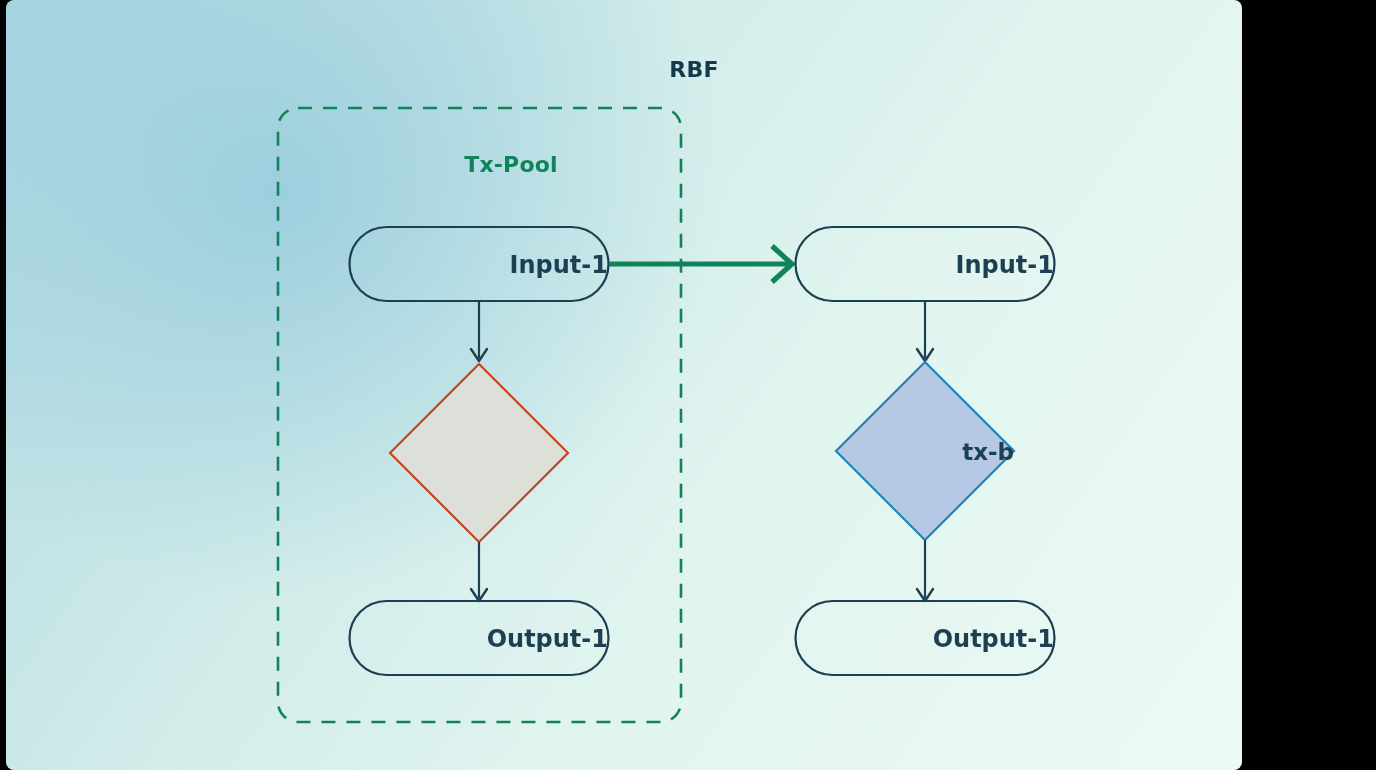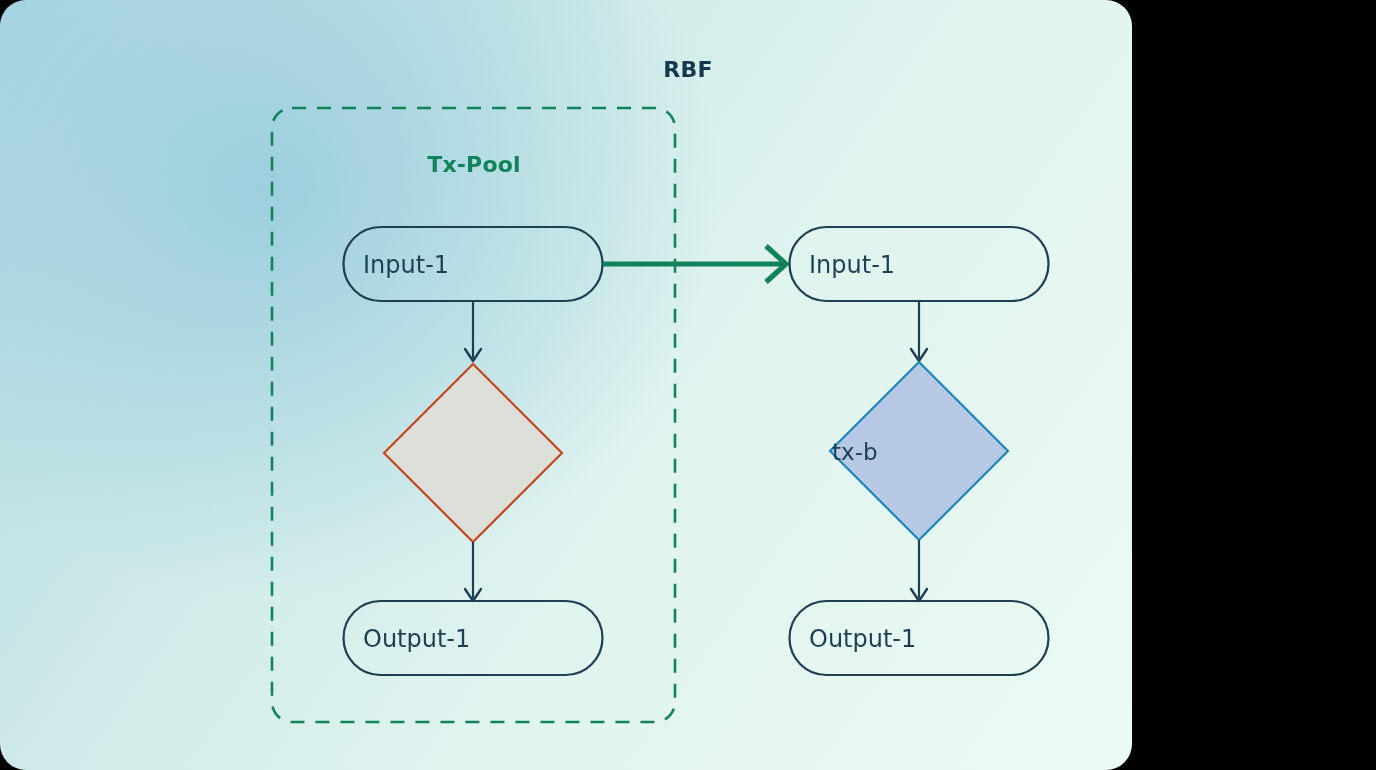--- a/index.html
+++ b/index.html
@@ -10,31 +10,32 @@
   }
   body {
     width: 1376px;
     height: 770px;
     overflow: hidden;
     font-family: "DejaVu Sans", "Liberation Sans", sans-serif;
   }
 
   #canvas {
     position: relative;
-    width: 1132px;
+    width: 1236px;
     height: 770px;
-    border-radius: 26px;
+    border-radius: 8px;
     overflow: hidden;
     background: linear-gradient(125deg,
         #a9d6e3 0%,
         #bfe1e4 18%,
         #d2ecea 38%,
         #dff3ef 58%,
         #e6f7f1 78%,
         #eafaf4 100%);
+    margin-left: 6px;
   }
 
   
   #canvas::before {
     content: "";
     position: absolute;
     left: -180px;
     top: -220px;
     width: 900px;
     height: 820px;
@@ -57,39 +58,39 @@
     width: 1376px;
     text-align: center;
     font-size: 22px;
     font-weight: bold;
     color: #14384e;
     letter-spacing: 0.2px;
   }
 
   .group-label {
     position: absolute;
-    left: 273px;
+    left: 280px;
     top: 152px;
     width: 402px;
     text-align: center;
     font-size: 22px;
     font-weight: bold;
     color: #11835a;
     letter-spacing: 0.2px;
+    padding-left: 24px;
   }
 
   .node-text {
     position: absolute;
-    text-align: left;
+    text-align: right;
     color: #1d3f52;
     font-size: 23px;
-    font-weight: normal;
+    font-weight: bold;
     white-space: nowrap;
     pointer-events: none;
-    padding-left: 20px;
   }
 
   .node-text.pill {
     font-size: 24px;
   }
 
   .node-text.diamond {
     font-size: 23px;
   }
 </style>
@@ -144,17 +145,17 @@
 
   <div class="group-label">Tx-Pool</div>
 
   <div class="node-text pill" style="left:343px; top:251px; width:259px;">Input-1</div>
 
 
   <div class="node-text pill" style="left:343px; top:625px; width:259px;">Output-1</div>
 
   <div class="node-text pill" style="left:789px; top:251px; width:259px;">Input-1</div>
 
-  <div class="node-text diamond" style="left:812px; top:439px; width:178px;">tx-b</div>
+  <div class="node-text diamond" style="left:830px; top:439px; width:178px;">tx-b</div>
 
   <div class="node-text pill" style="left:789px; top:625px; width:259px;">Output-1</div>
 
 </div>
 
 </body></html>

